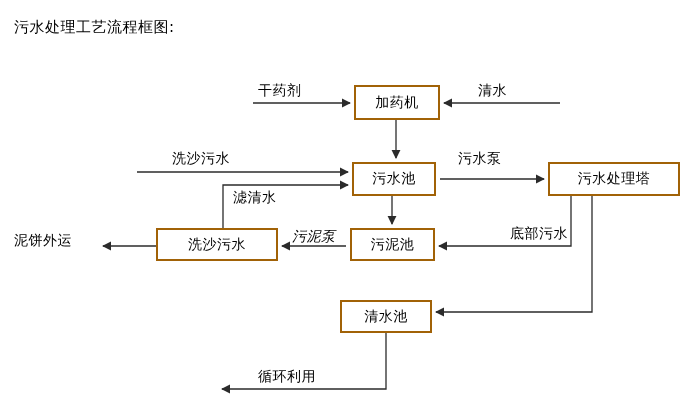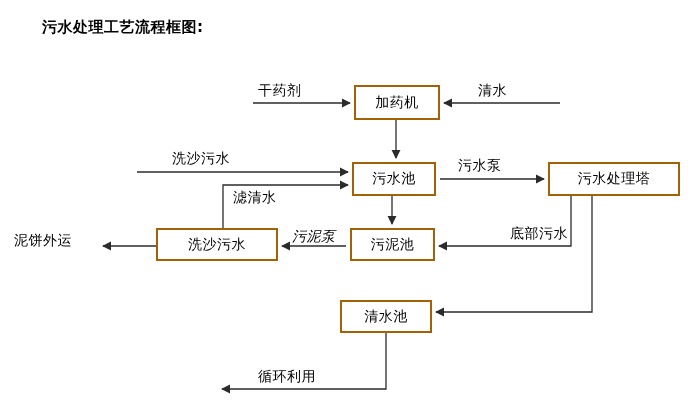--- a/index.html
+++ b/index.html
@@ -15,25 +15,24 @@
     width: 700px;
     height: 420px;
     background: #ffffff;
     overflow: hidden;
   }
   #title {
     position: absolute;
     left: 14px;
     top: 18px;
     font-size: 15px;
-    font-weight: bold;
+    font-weight: normal;
     color: #000000;
     letter-spacing: 0.5px;
     white-space: nowrap;
-    margin-left: 28px;
   }
   #flow-svg {
     position: absolute;
     left: 0;
     top: 0;
     width: 700px;
     height: 420px;
   }
   .node {
     position: absolute;
@@ -119,21 +118,21 @@
   <div class="node" style="left:350px; top:228px; width:85px; height:33px;">污泥池</div>
 
   <div class="edge-label" style="left:258px; top:82px;">干药剂</div>
 
   <div class="edge-label" style="left:478px; top:82px;">清水</div>
 
   <div class="edge-label" style="left:172px; top:150px;">洗沙污水</div>
 
   <div class="edge-label" style="left:233px; top:189px;">滤清水</div>
 
-  <div class="edge-label" style="left:458px; top:157px;">污水泵</div>
+  <div class="edge-label" style="left:458px; top:150px;">污水泵</div>
 
   <div class="edge-label" style="left:292px; top:228px;font-style:italic;">污泥泵</div>
 
   <div class="edge-label" style="left:466px; top:225px;margin-left:44px;">底部污水</div>
 
   <div class="edge-label" style="left:258px; top:368px;">循环利用</div>
 
   <div class="terminal-label" style="left:14px; top:232px;">泥饼外运</div>
 
 </div>

